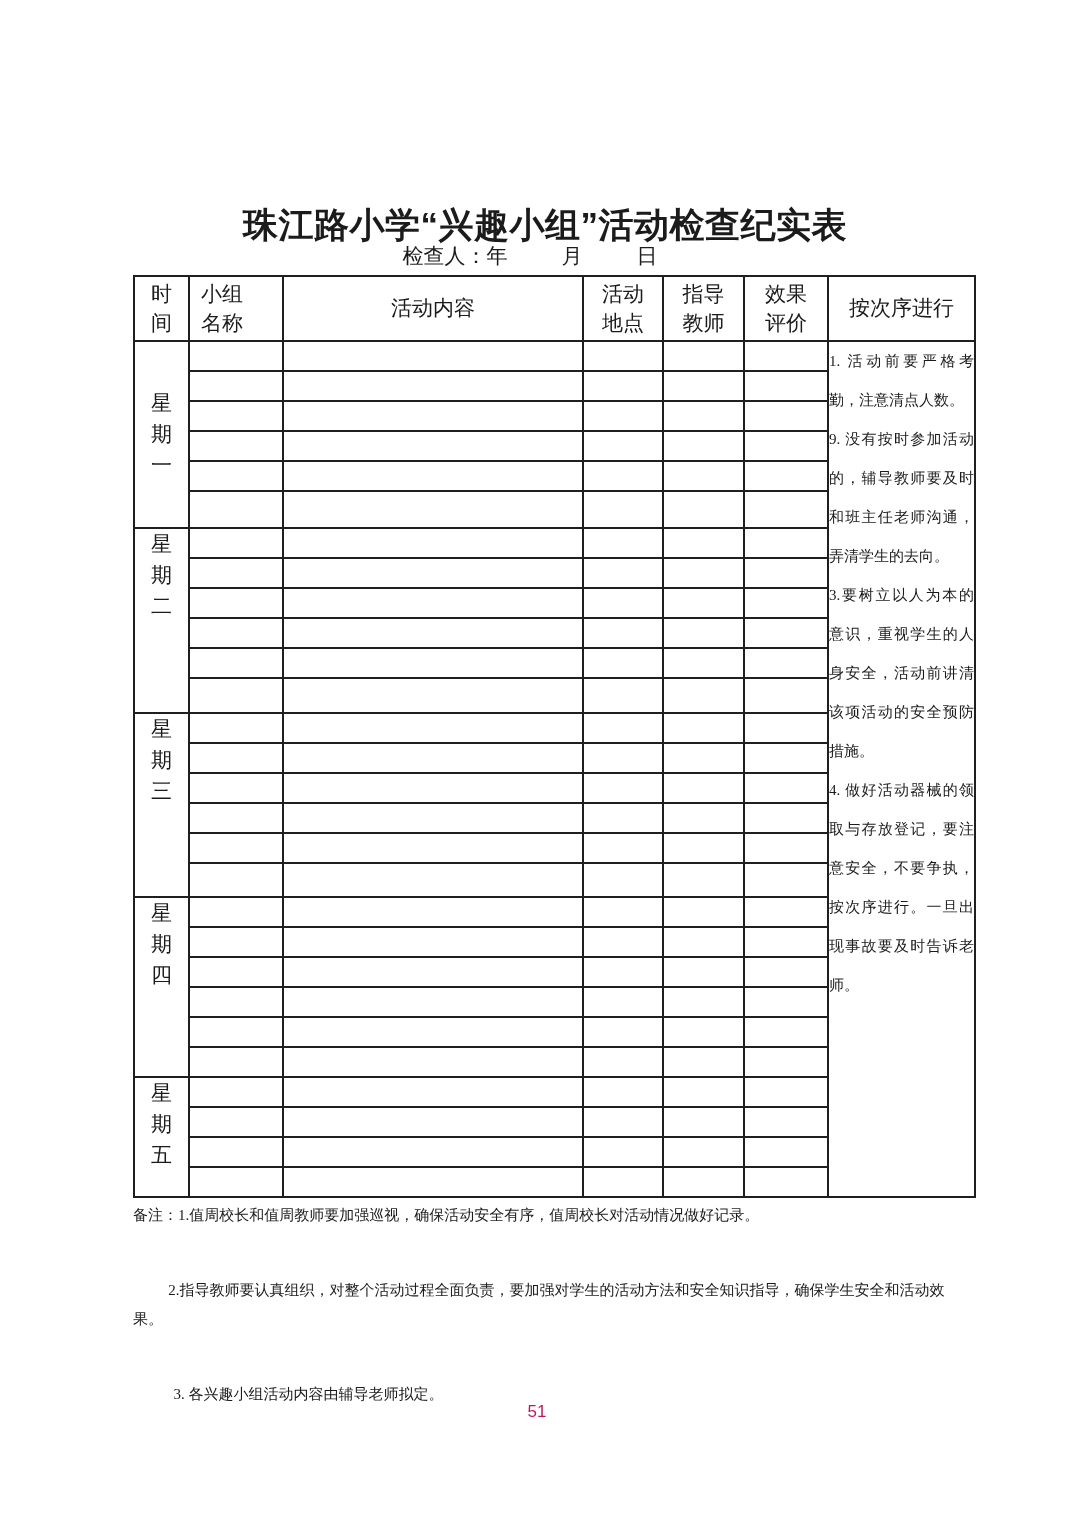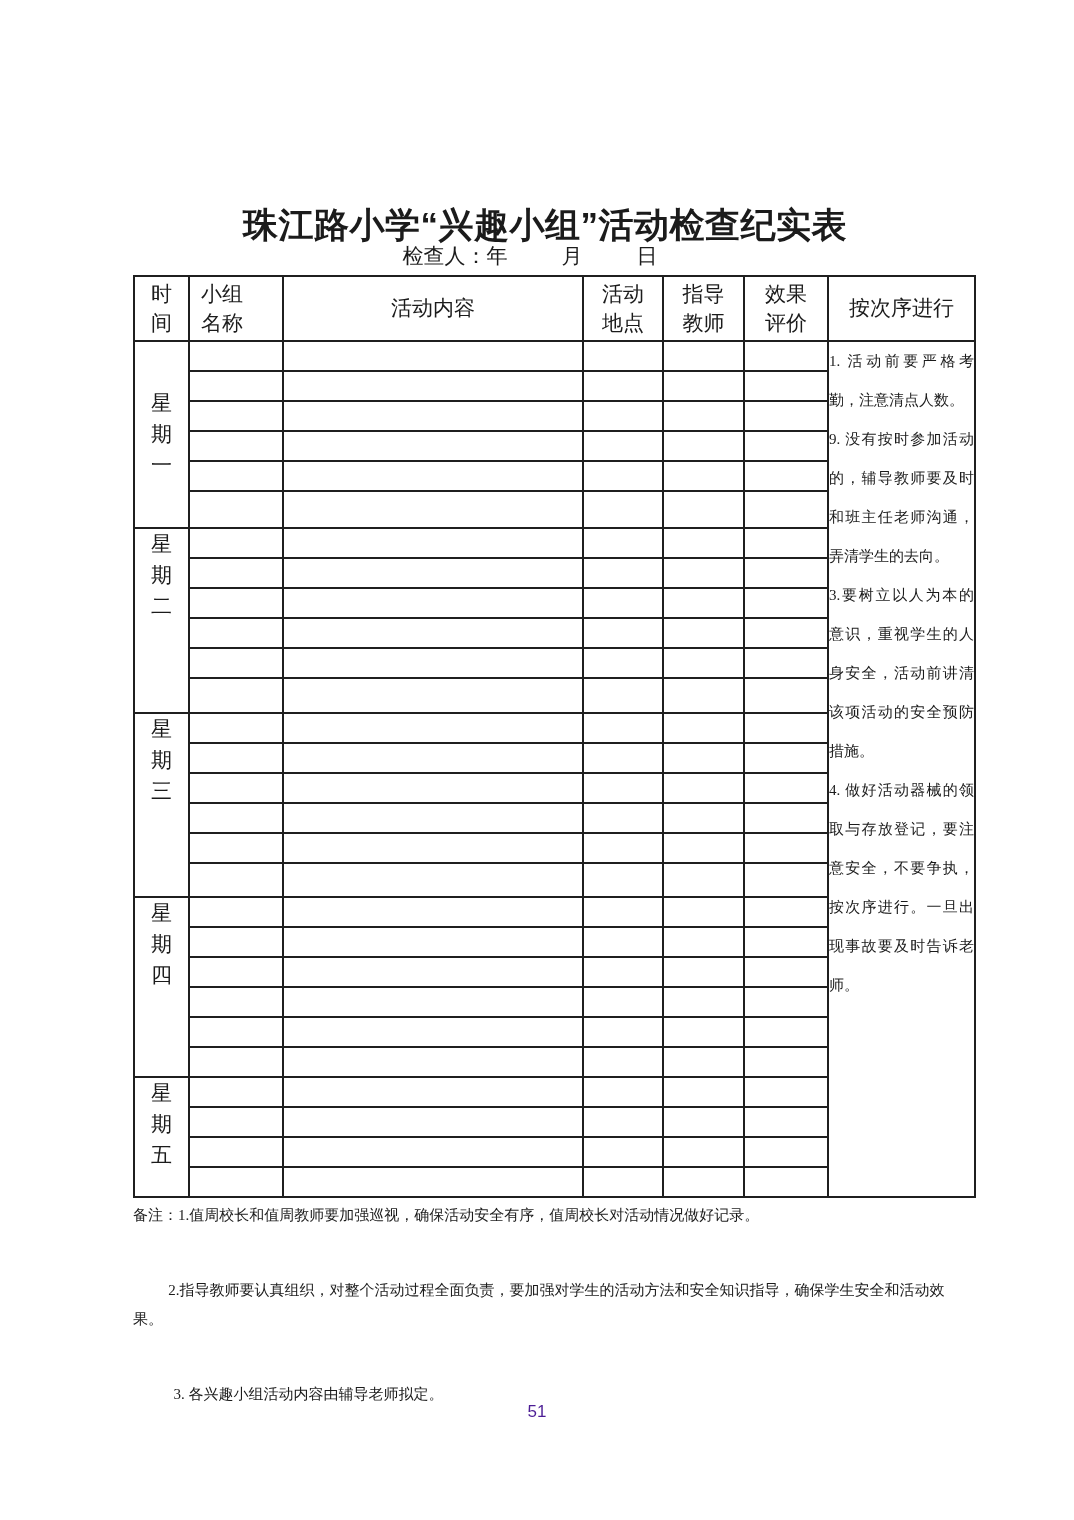--- a/index.html
+++ b/index.html
@@ -58,21 +58,21 @@
     position:absolute;top:1201px;left:133px;width:812px;
     font-size:15px;line-height:29px;
   }
   .notes p{margin:0;}
   .notes p.note-indent{text-indent:2.35em;margin-top:46px;}
   .notes p.note-indent-more{text-indent:2.7em;}
   .page-number{
     position:absolute;top:1402px;left:0;width:1074px;
     text-align:center;
     font-family:"Liberation Sans","DejaVu Sans",sans-serif;
-    font-size:17px;color:#4c1d95;
+    font-size:17px;color:#be185d;
   }
 </style>
 </head>
 <body>
 
 <div class="page">
 
   <h1 class="title">珠江路小学“兴趣小组”活动检查纪实表</h1>
 
   <div class="subheader">

